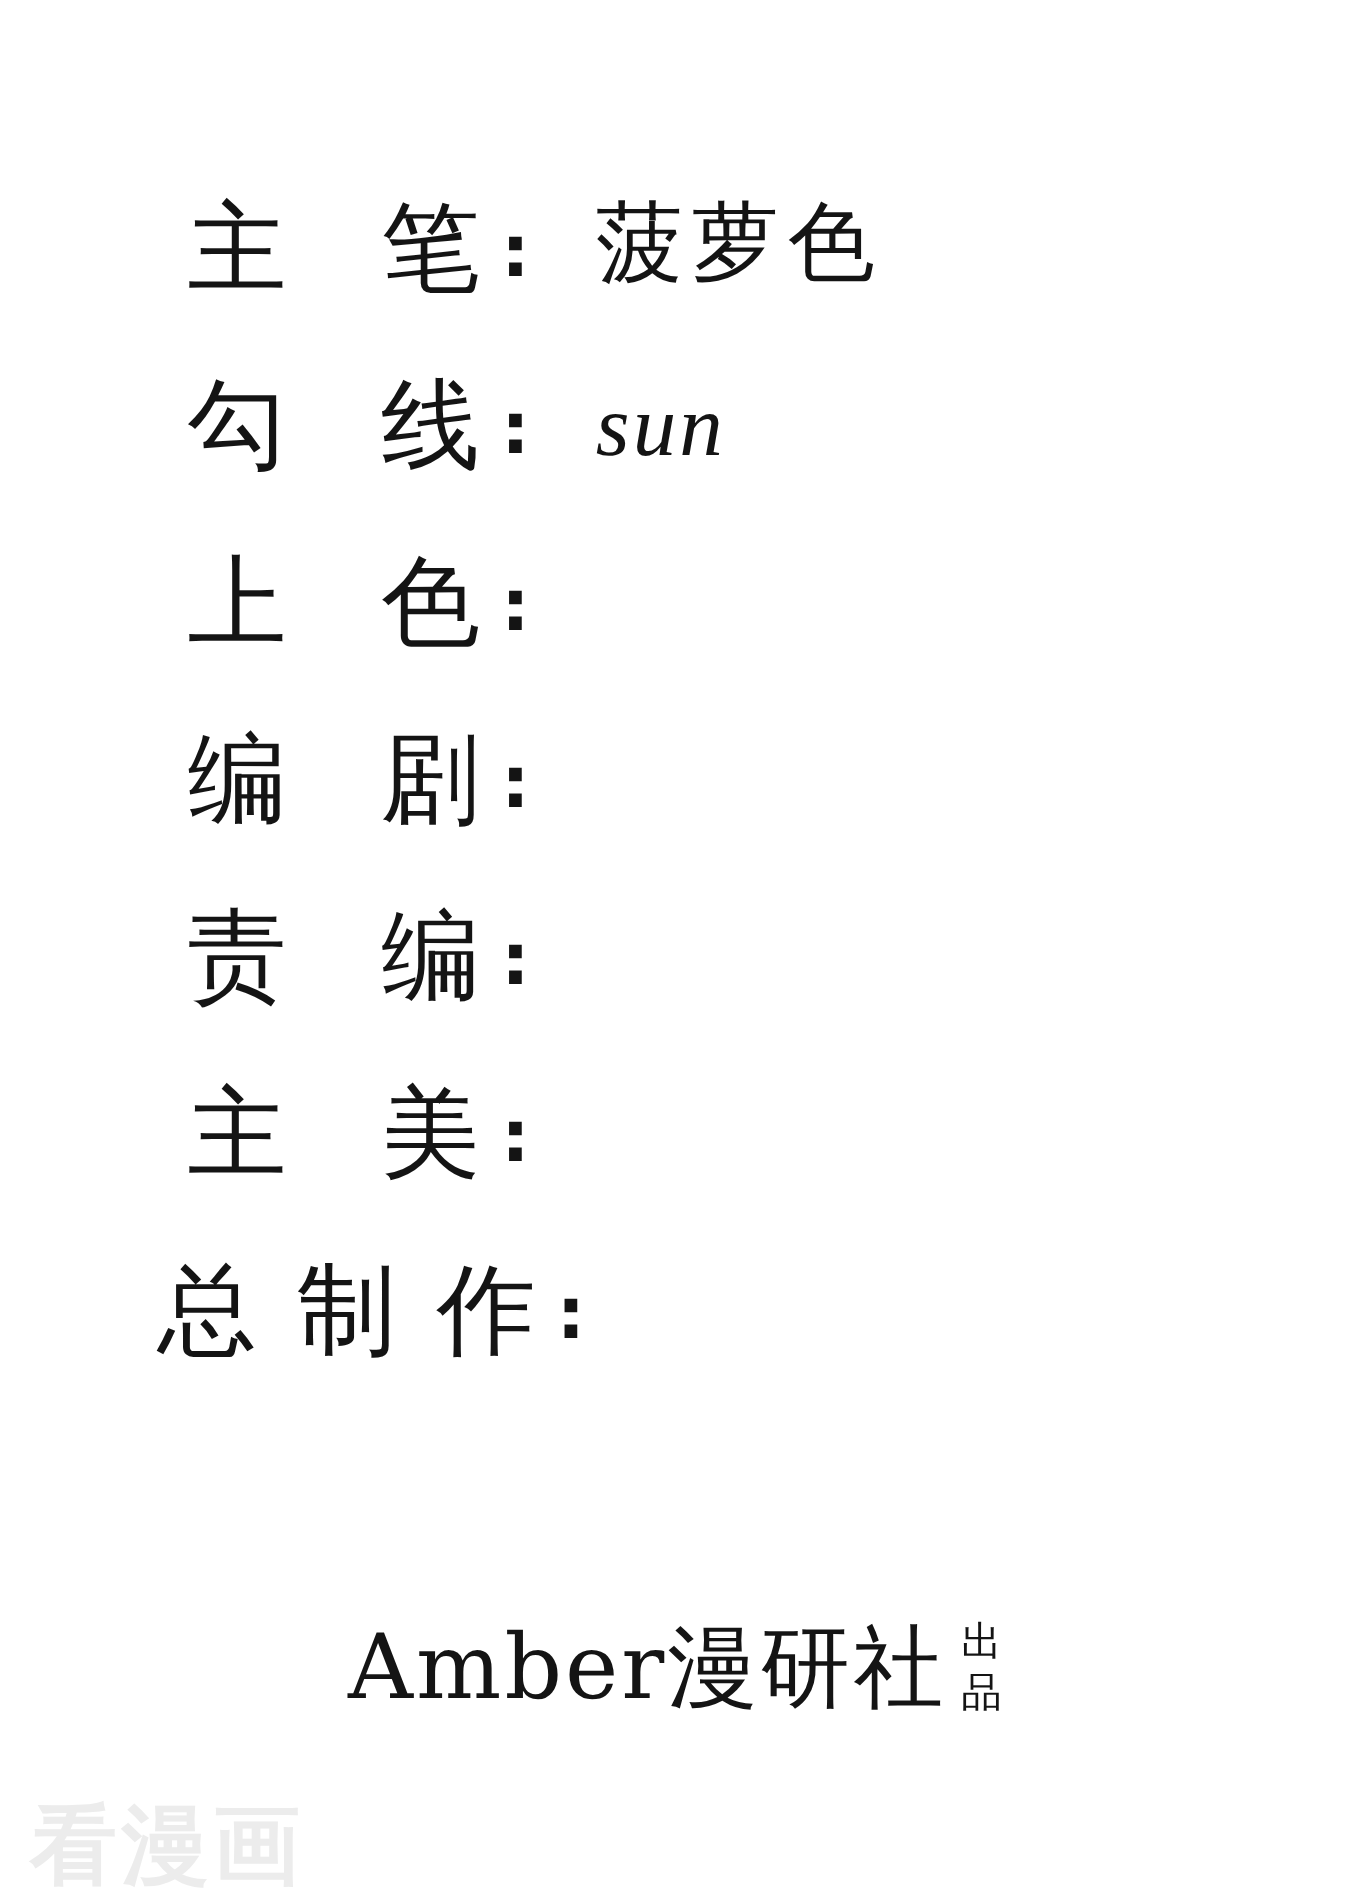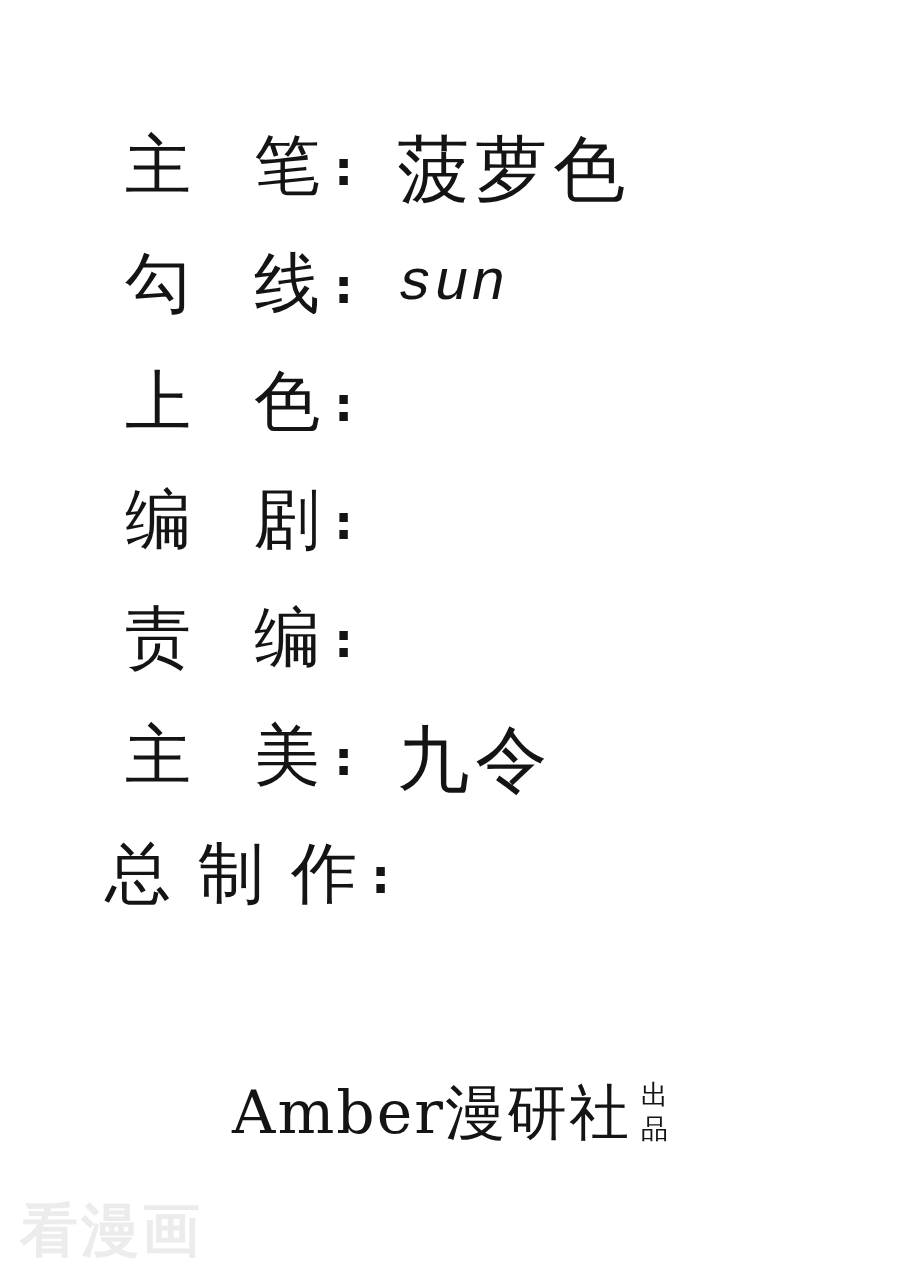--- a/index.html
+++ b/index.html
@@ -39,27 +39,27 @@
   }
   .colon {
     font-size: 48px;
     line-height: 1;
     margin-left: 14px;
     margin-top: 14px;
     font-weight: bold;
   }
   .value {
     margin-left: 44px;
-    font-size: 72px;
+    font-size: 58px;
     line-height: 1.1;
     letter-spacing: 6px;
     white-space: nowrap;
   }
   .value.latin {
-    font-family: Liberation Mono, monospace;
+    font-family: Liberation Serif, serif;
     font-style: italic;
     font-size: 58px;
     letter-spacing: 2px;
     margin-top: 4px;
   }
   .brand {
     position: absolute;
     top: 1076px;
     left: 0;
     width: 900px;
@@ -140,21 +140,20 @@
     </span>
     <span class="colon">:</span>
   </div>
 
   <div class="credit-row">
     <span class="label">
       <span>主</span>
       <span>美</span>
     </span>
     <span class="colon">:</span>
-    <span class="value">九令</span>
   </div>
 
   <div class="credit-row triple">
     <span class="label">
       <span>总</span>
       <span>制</span>
       <span>作</span>
     </span>
     <span class="colon">:</span>
   </div>

